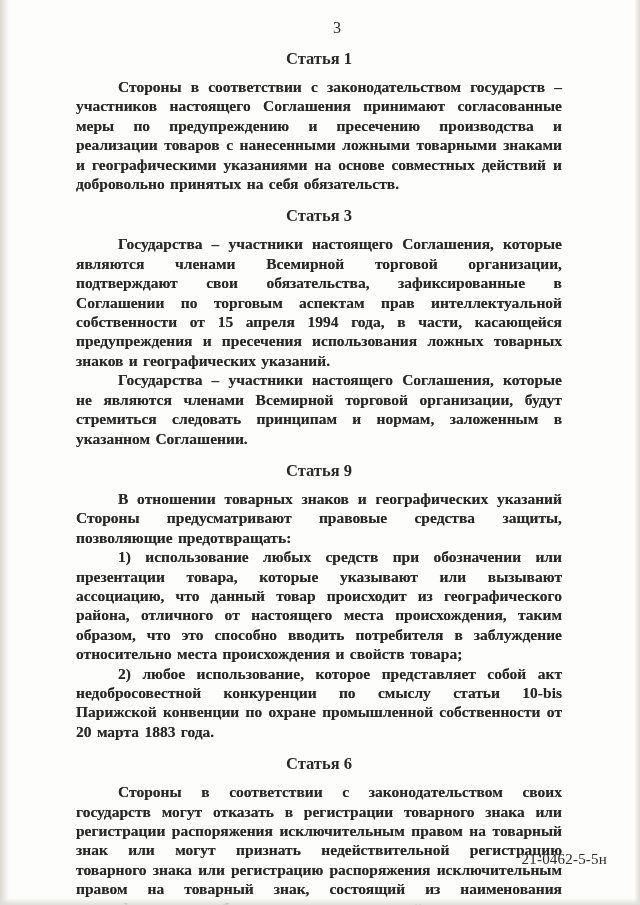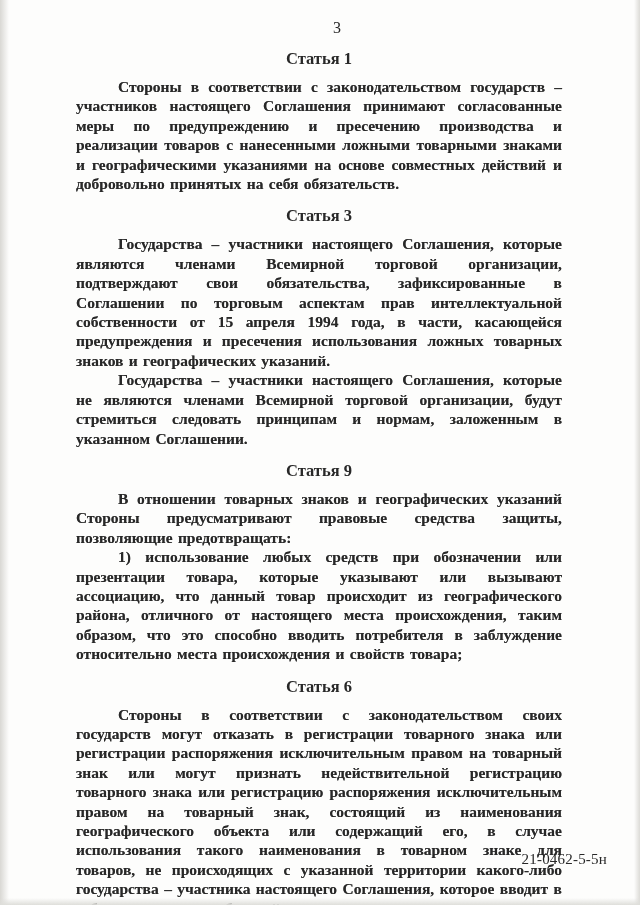--- a/index.html
+++ b/index.html
@@ -95,20 +95,21 @@
     <section>
       <h2 class="article-title">Статья 3</h2>
       <p class="para">Государства – участники настоящего Соглашения, которые являются членами Всемирной торговой организации, подтверждают свои обязательства, зафиксированные в Соглашении по торговым аспектам прав интеллектуальной собственности от 15 апреля 1994 года, в части, касающейся предупреждения и пресечения использования ложных товарных знаков и географических указаний.</p>
       <p class="para">Государства – участники настоящего Соглашения, которые не являются членами Всемирной торговой организации, будут стремиться следовать принципам и нормам, заложенным в указанном Соглашении.</p>
     </section>
 
     <section>
       <h2 class="article-title">Статья 9</h2>
       <p class="para">В отношении товарных знаков и географических указаний Стороны предусматривают правовые средства защиты, позволяющие предотвращать:</p>
       <p class="para">1) использование любых средств при обозначении или презентации товара, которые указывают или вызывают ассоциацию, что данный товар происходит из географического района, отличного от настоящего места происхождения, таким образом, что это способно вводить потребителя в заблуждение относительно места происхождения и свойств товара;</p>
+      <p class="para">2) любое использование, которое представляет собой акт недобросовестной конкуренции по смыслу статьи 10-bis Парижской конвенции по охране промышленной собственности от 20 марта 1883 года.</p>
     </section>
 
     <section>
       <h2 class="article-title">Статья 6</h2>
       <p class="para">Стороны в соответствии с законодательством своих государств могут отказать в регистрации товарного знака или регистрации распоряжения исключительным правом на товарный знак или могут признать недействительной регистрацию товарного знака или регистрацию распоряжения исключительным правом на товарный знак, состоящий из наименования географического объекта или содержащий его, в случае использования такого наименования в товарном знаке для товаров, не происходящих с указанной территории какого-либо государства – участника настоящего Соглашения, которое вводит в заблуждение потребителей в отношении истинного места происхождения таких товаров.</p>
     </section>
 
   </div>
 
 

